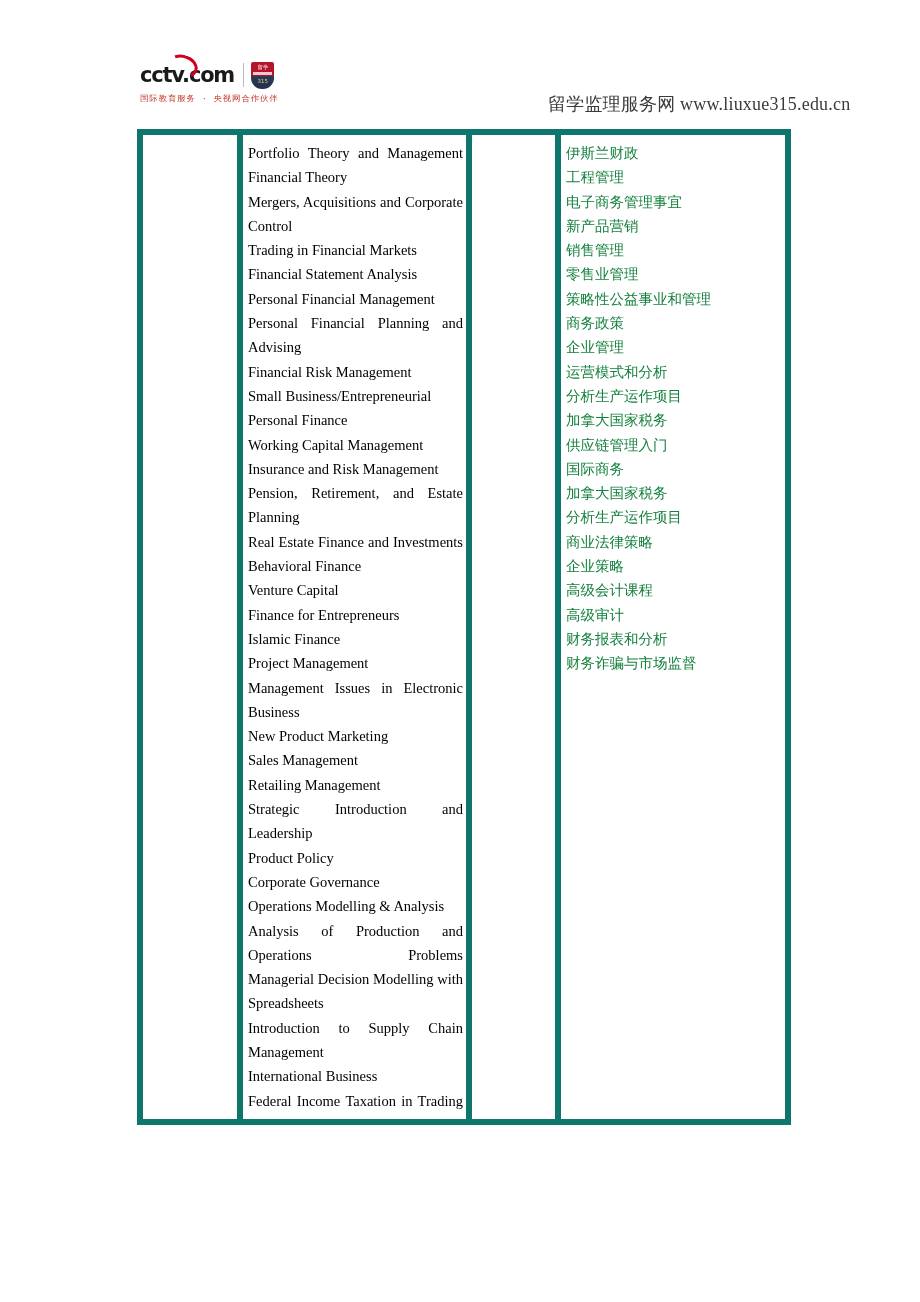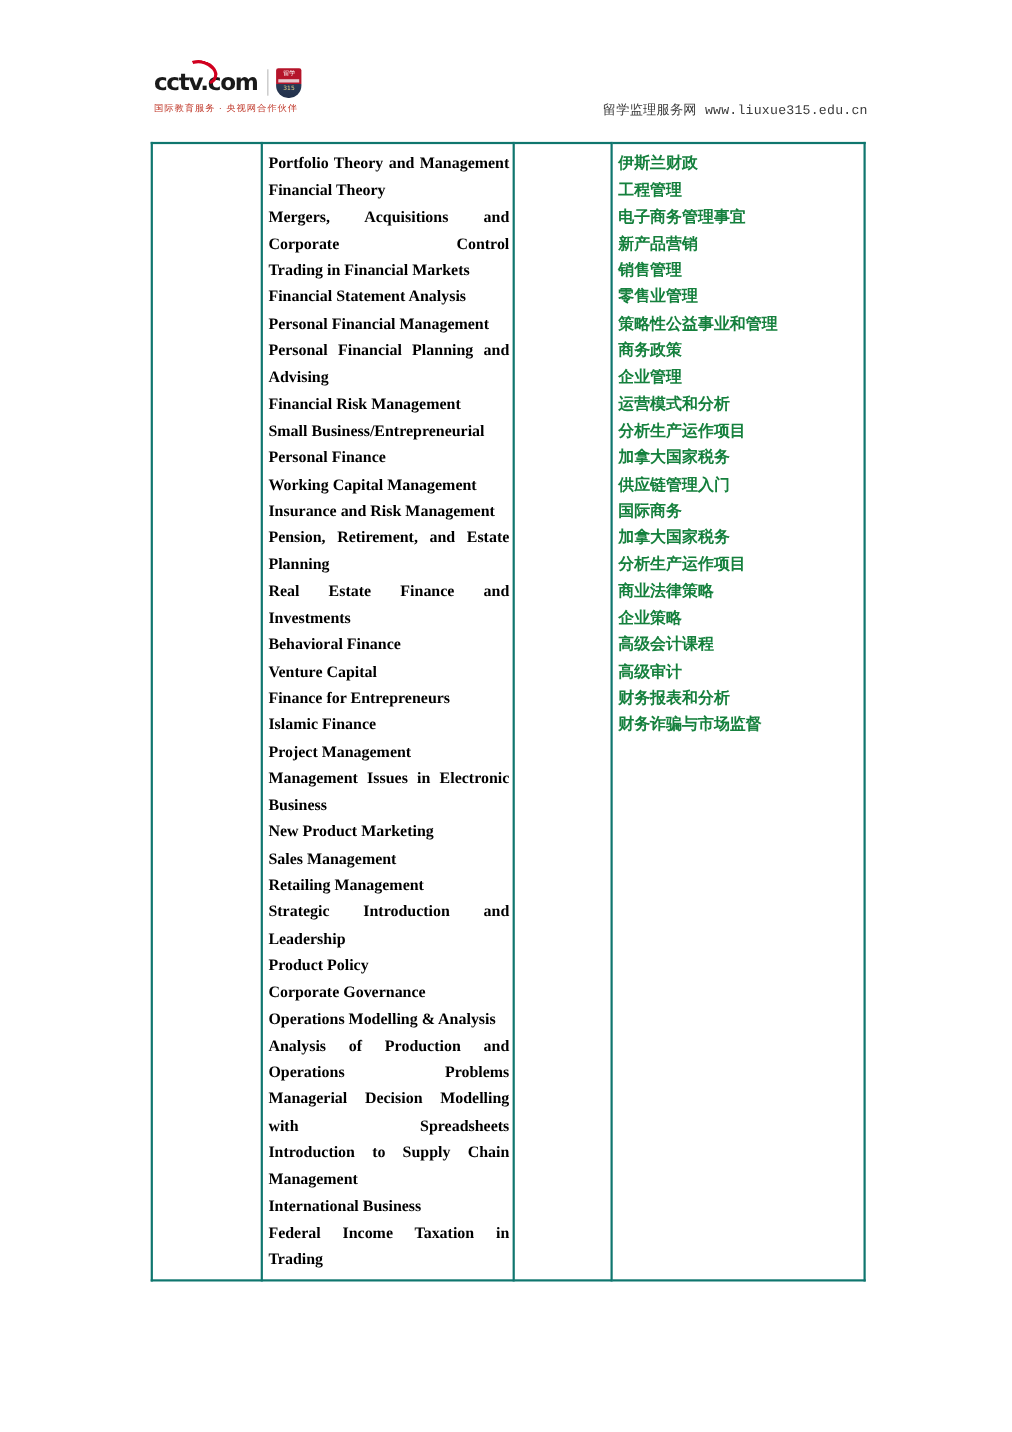--- a/index.html
+++ b/index.html
@@ -102,53 +102,52 @@
   .logo-badge .b-bot {
     font-family: "DejaVu Sans", sans-serif;
     font-size: 6px;
     color: #e8d48a;
     line-height: 7px;
     margin-top: 2px;
     transform: scale(0.9);
   }
   .logo-tagline {
     margin-top: 5px;
-    font-family: Liberation Sans, sans-serif;
+    font-family: Liberation Mono, monospace;
     font-size: 8.5px;
     color: #c0392b;
     letter-spacing: 0.8px;
     white-space: nowrap;
     transform: scaleY(0.95);
   }
 
   .site-line {
     position: absolute;
     left: 548px;
     top: 92px;
-    font-family: Liberation Mono, monospace;
-    font-size: 12px;
+    font-family: Liberation Serif, serif;
+    font-size: 18px;
     color: #3a3a3a;
     white-space: nowrap;
     letter-spacing: 0.2px;
   }
 
   
   .course-table {
     position: absolute;
     left: 137px;
     top: 129px;
     width: 648px;
     border-collapse: collapse;
     table-layout: fixed;
   }
   .course-table td {
-    border: 2px solid #0f766e;
+    border: 6px solid #0f766e;
     vertical-align: top;
     padding: 0;
-    font-weight: bold;
   }
   .col-a { width: 100px; }
   .col-b { width: 229px; }
   .col-c { width: 89px; }
   .col-d { width: 230px; }
 
   .cell-inner-en {
     padding: 6px 3px 6px 5px;
   }
   .cell-inner-cn {

